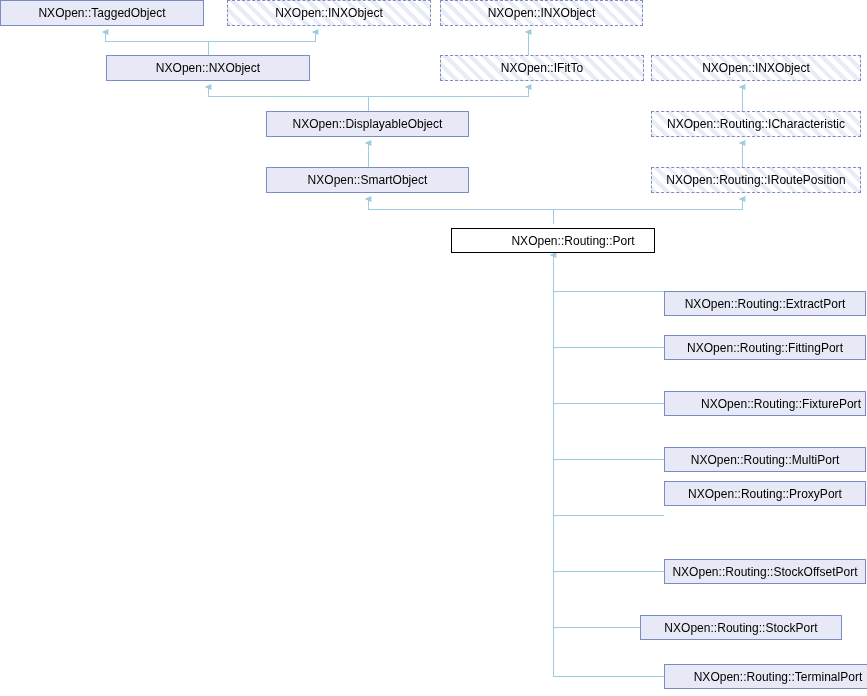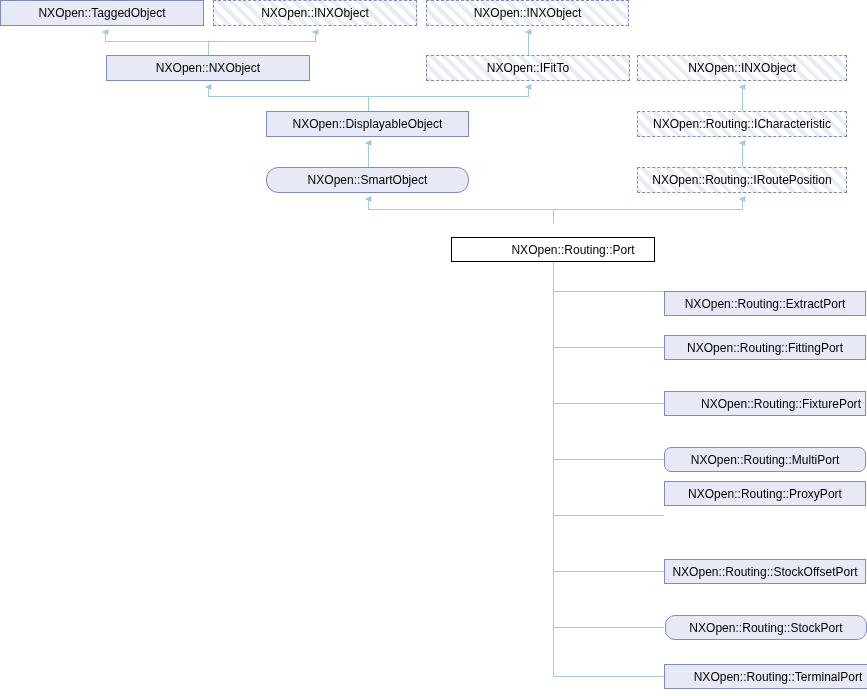--- a/index.html
+++ b/index.html
@@ -47,20 +47,21 @@
   .node.iface {
     border: 1px dashed #7b8cc4;
     background-color: #fbfcfe;
     background-image: repeating-linear-gradient(
       45deg,
       #e8ecf7 0px,
       #e8ecf7 4px,
       #ffffff 4px,
       #ffffff 9px
     );
+    margin-left: 14px;
   }
   
   .node.focal {
     background: #ffffff;
     border: 1px solid #000000;
   }
   .node-label {
     display: block;
     padding: 0 4px;
   }
@@ -129,49 +130,49 @@
     <span class="node-label">NXOpen::INXObject</span>
   </div>
 
   <div class="node cls" style="left:266px;top:111px;width:203px;height:26px;">
     <span class="node-label">NXOpen::DisplayableObject</span>
   </div>
   <div class="node iface" style="left:637px;top:111px;width:210px;height:26px;">
     <span class="node-label">NXOpen::Routing::ICharacteristic</span>
   </div>
 
-  <div class="node cls" style="left:266px;top:167px;width:203px;height:26px;border-radius:12px;">
+  <div class="node cls" style="left:266px;top:167px;width:203px;height:26px;">
     <span class="node-label">NXOpen::SmartObject</span>
   </div>
   <div class="node iface" style="left:637px;top:167px;width:210px;height:26px;">
     <span class="node-label">NXOpen::Routing::IRoutePosition</span>
   </div>
 
-  <div class="node focal" style="left:451px;top:237px;width:204px;height:25px;padding-left:40px;">
+  <div class="node focal" style="left:451px;top:228px;width:204px;height:25px;padding-left:40px;">
     <span class="node-label">NXOpen::Routing::Port</span>
   </div>
 
   <div class="node cls" style="left:664px;top:291px;width:202px;height:25px;">
     <span class="node-label">NXOpen::Routing::ExtractPort</span>
   </div>
   <div class="node cls" style="left:664px;top:335px;width:202px;height:25px;">
     <span class="node-label">NXOpen::Routing::FittingPort</span>
   </div>
   <div class="node cls" style="left:664px;top:391px;width:202px;height:25px;padding-left:32px;">
     <span class="node-label">NXOpen::Routing::FixturePort</span>
   </div>
-  <div class="node cls" style="left:664px;top:447px;width:202px;height:25px;border-radius:7px;">
+  <div class="node cls" style="left:664px;top:447px;width:202px;height:25px;">
     <span class="node-label">NXOpen::Routing::MultiPort</span>
   </div>
   <div class="node cls" style="left:664px;top:481px;width:202px;height:25px;">
     <span class="node-label">NXOpen::Routing::ProxyPort</span>
   </div>
   <div class="node cls" style="left:664px;top:559px;width:202px;height:25px;">
     <span class="node-label">NXOpen::Routing::StockOffsetPort</span>
   </div>
-  <div class="node cls" style="left:665px;top:615px;width:202px;height:25px;border-radius:10px;">
+  <div class="node cls" style="left:640px;top:615px;width:202px;height:25px;">
     <span class="node-label">NXOpen::Routing::StockPort</span>
   </div>
   <div class="node cls" style="left:664px;top:664px;width:228px;height:25px;">
     <span class="node-label">NXOpen::Routing::TerminalPort</span>
   </div>
 
 </div>
 
 </body></html>

